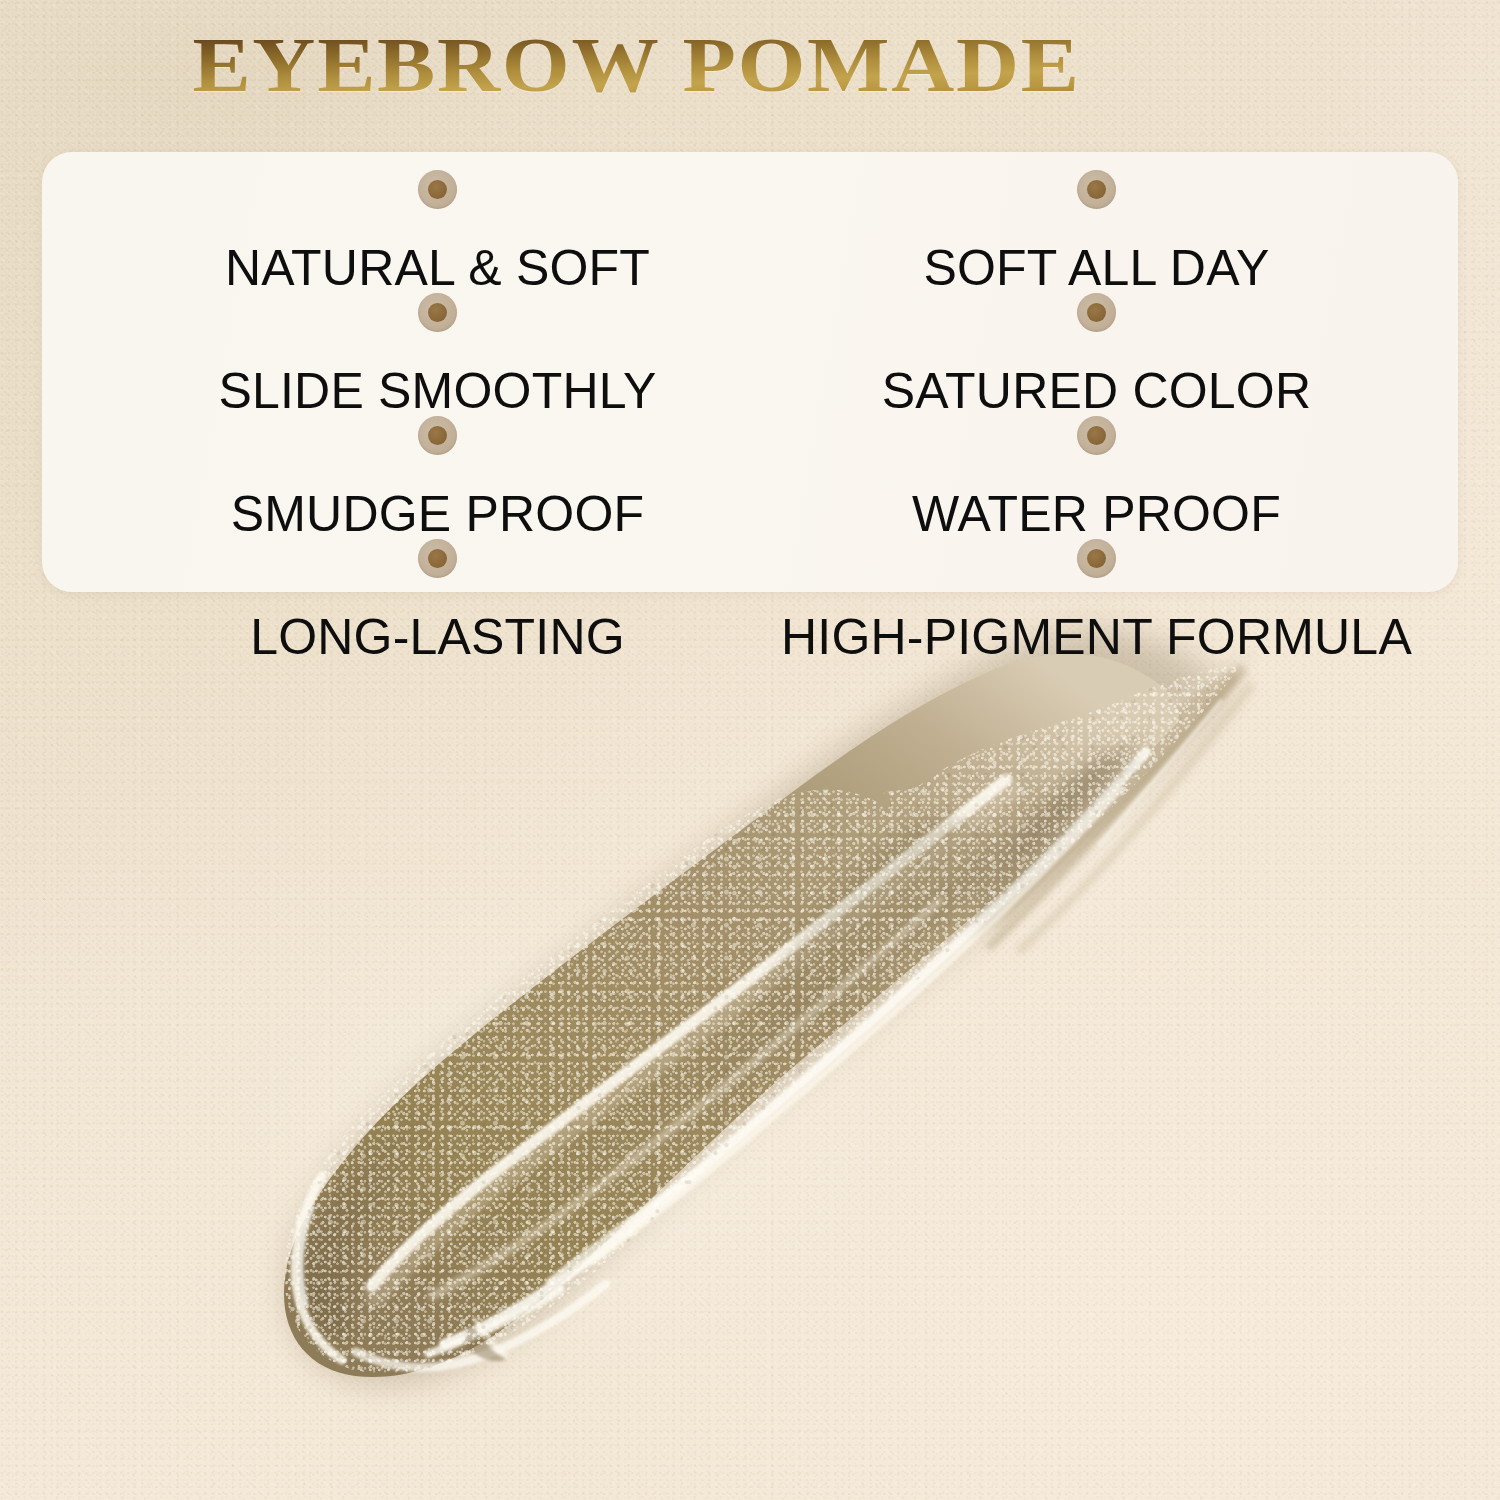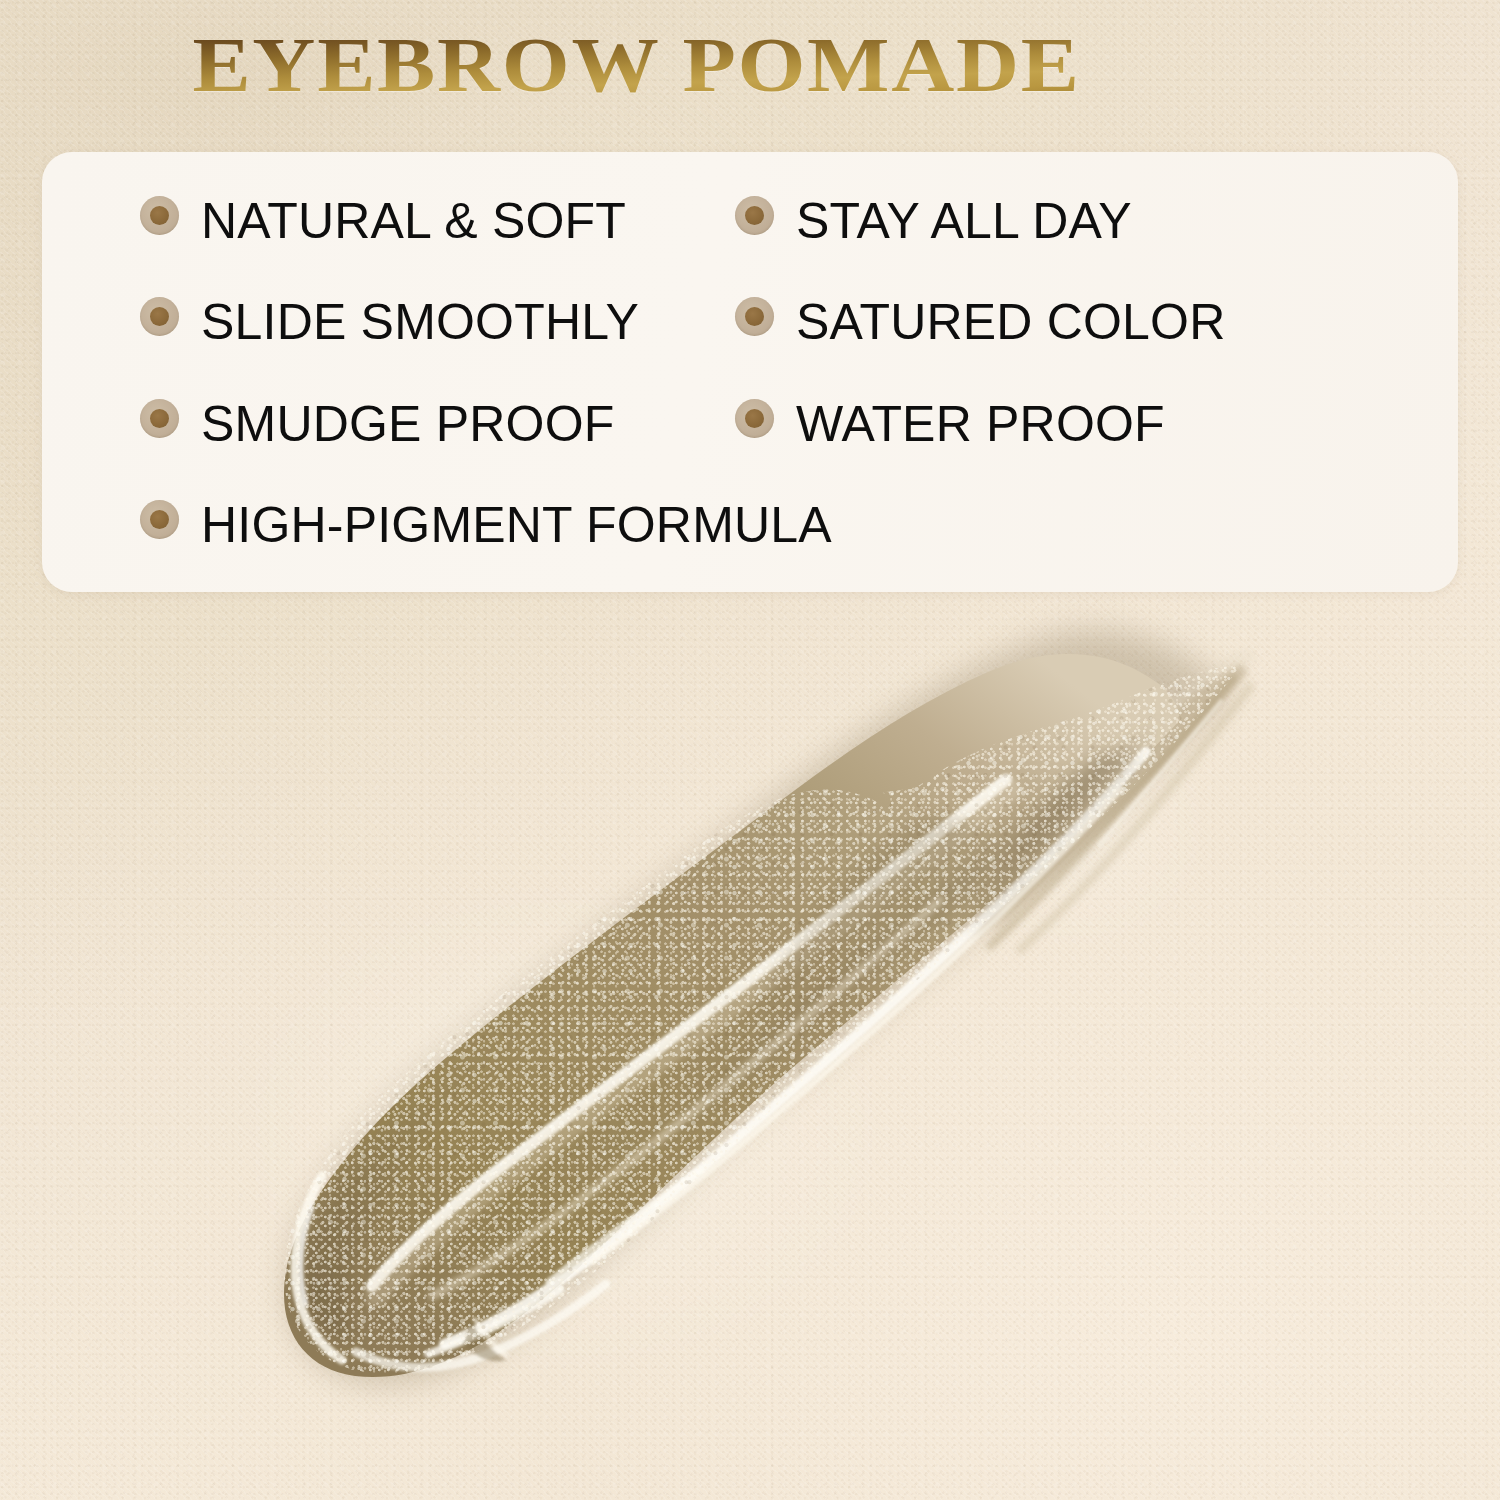--- a/index.html
+++ b/index.html
@@ -125,21 +125,23 @@
     inset: 0;
     display: grid;
     grid-template-columns: 595px 1fr;
     grid-template-rows: repeat(4, 1fr);
     padding: 18px 0 16px 98px;
     align-items: center;
   }
 
   .feature {
     display: flex;
-    gap: 22px;
+    align-items: center;
+    gap: 34px;
+    flex-direction: column;
   }
 
   .bullet {
     flex: 0 0 auto;
     width: 39px;
     height: 39px;
     border-radius: 50%;
     background: radial-gradient(circle at 42% 38%, #cdbda6 0%, #c3b19a 52%, #b9a68e 100%);
     display: flex;
     align-items: center;
@@ -405,21 +407,21 @@
   <div class="card">
     <div class="feature-grid">
 
       <div class="feature">
         <span class="bullet"></span>
         <span class="feature-label">NATURAL &amp; SOFT</span>
       </div>
 
       <div class="feature">
         <span class="bullet"></span>
-        <span class="feature-label">STAY ALL DAY</span>
+        <span class="feature-label">SOFT ALL DAY</span>
       </div>
 
       <div class="feature">
         <span class="bullet"></span>
         <span class="feature-label">SLIDE SMOOTHLY</span>
       </div>
 
       <div class="feature">
         <span class="bullet"></span>
         <span class="feature-label">SATURED COLOR</span>
@@ -428,20 +430,24 @@
       <div class="feature">
         <span class="bullet"></span>
         <span class="feature-label">SMUDGE PROOF</span>
       </div>
 
       <div class="feature">
         <span class="bullet"></span>
         <span class="feature-label">WATER PROOF</span>
       </div>
 
+      <div class="feature">
+        <span class="bullet"></span>
+        <span class="feature-label">LONG-LASTING</span>
+      </div>
 
       <div class="feature">
         <span class="bullet"></span>
         <span class="feature-label">HIGH-PIGMENT FORMULA</span>
       </div>
 
     </div>
   </div>
 
 </div>

